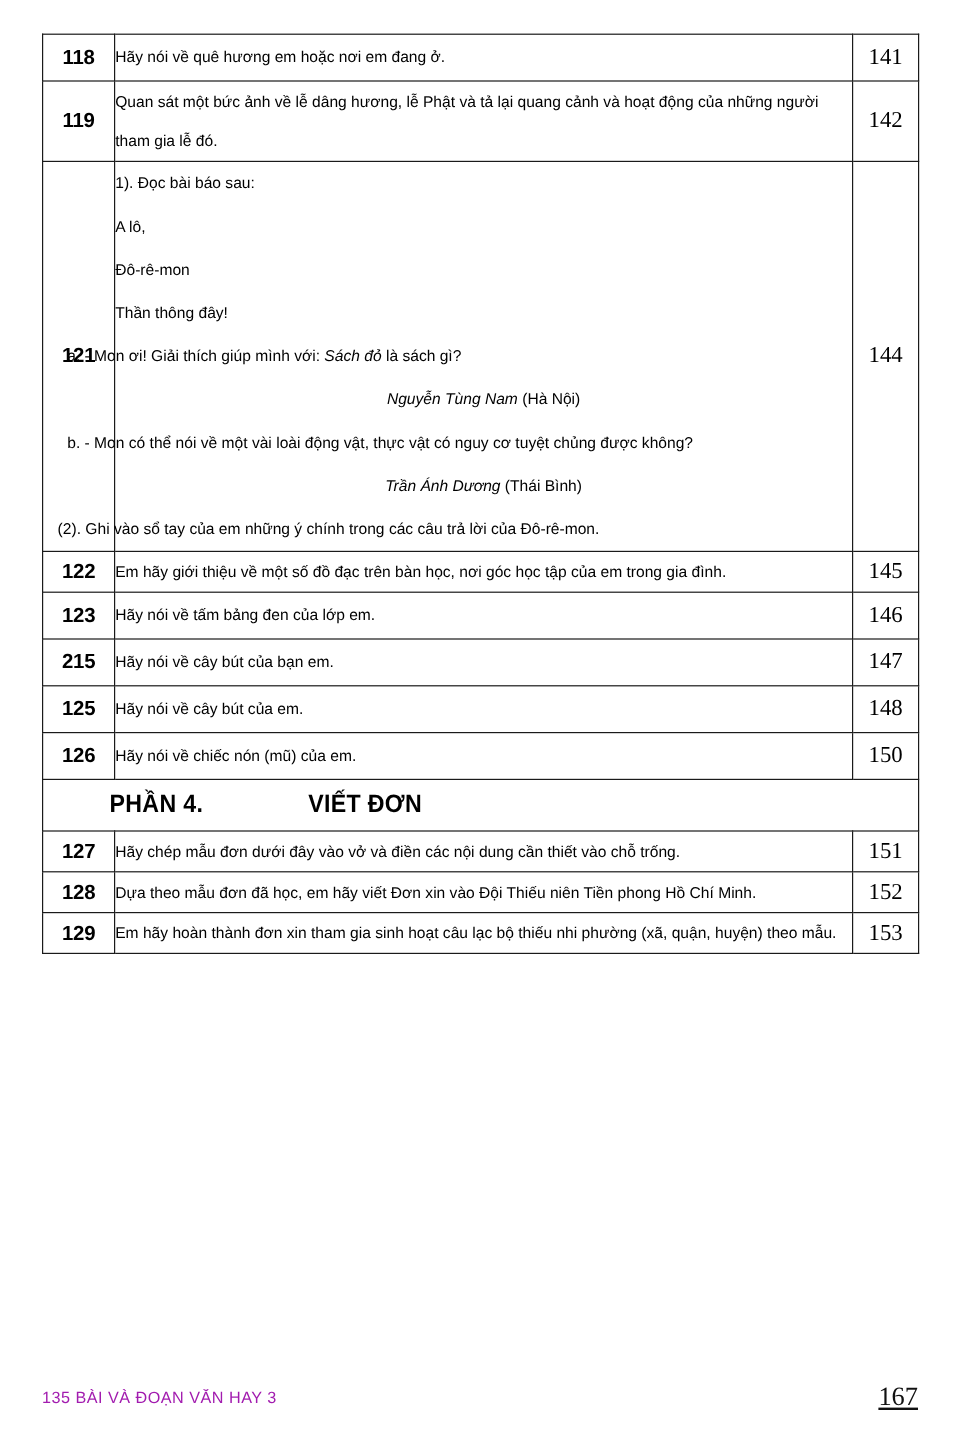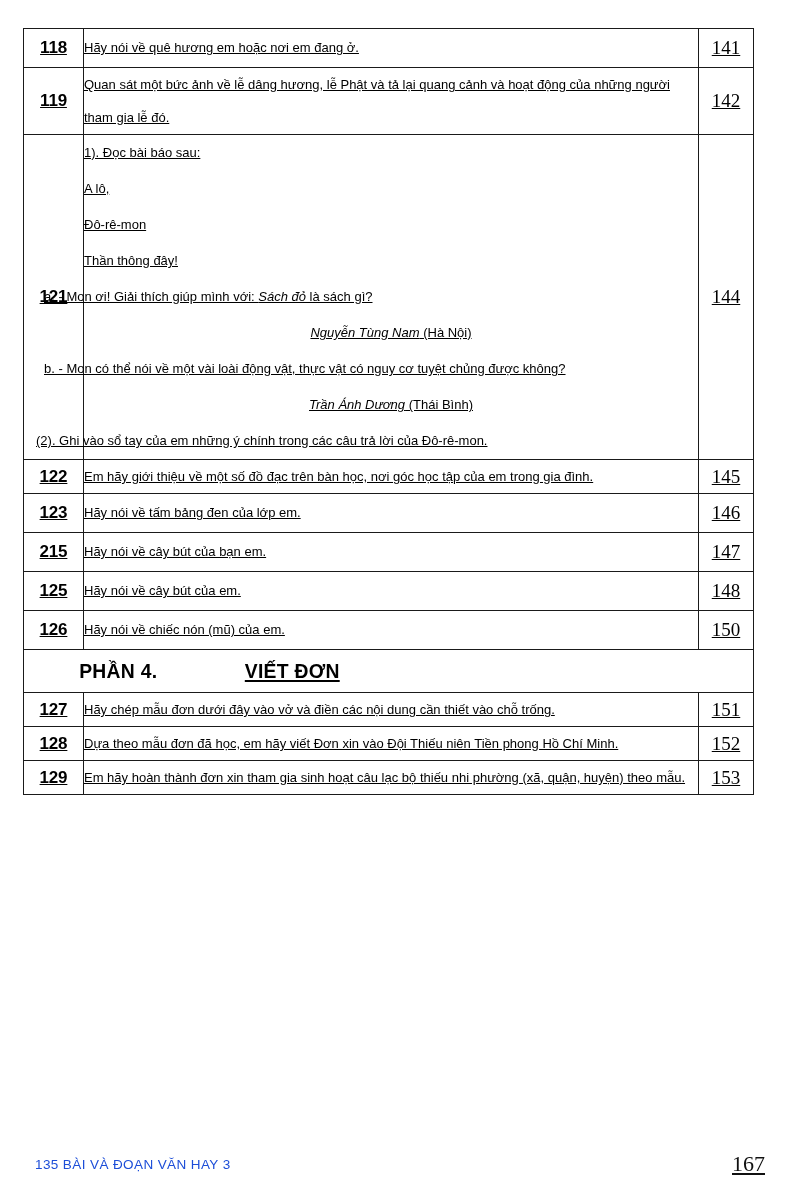--- a/index.html
+++ b/index.html
@@ -20,26 +20,25 @@
   .page {
     position: absolute;
     left: 0; top: 0;
     width: 800px;
     height: 1203px;
   }
 
   
   .toc-table {
     position: absolute;
-    left: 23px;
+    left: 35px;
     top: 28px;
     width: 730px;
     border-collapse: collapse;
     table-layout: fixed;
-    text-decoration: underline;
   }
   .toc-table td {
     border: 1px solid #1a1a1a;
     vertical-align: middle;
     padding: 0;
   }
 
   col.c-num   { width: 60px; }
   col.c-text  { width: 615px; }
   col.c-page  { width: 55px; }
@@ -123,21 +122,21 @@
     bottom: 24px;
     width: 730px;
     height: 24px;
   }
   .footer-title {
     position: absolute;
     left: 0;
     top: 2px;
     font-size: 13.5px;
     letter-spacing: 0.4px;
-    color: #1d4ed8;
+    color: #a21caf;
     font-family: "Liberation Sans", sans-serif;
   }
   .footer-page {
     position: absolute;
     right: 0;
     top: -4px;
     font-size: 22px;
     font-family: "Liberation Serif", serif;
     color: #111111;
     text-decoration: underline;

